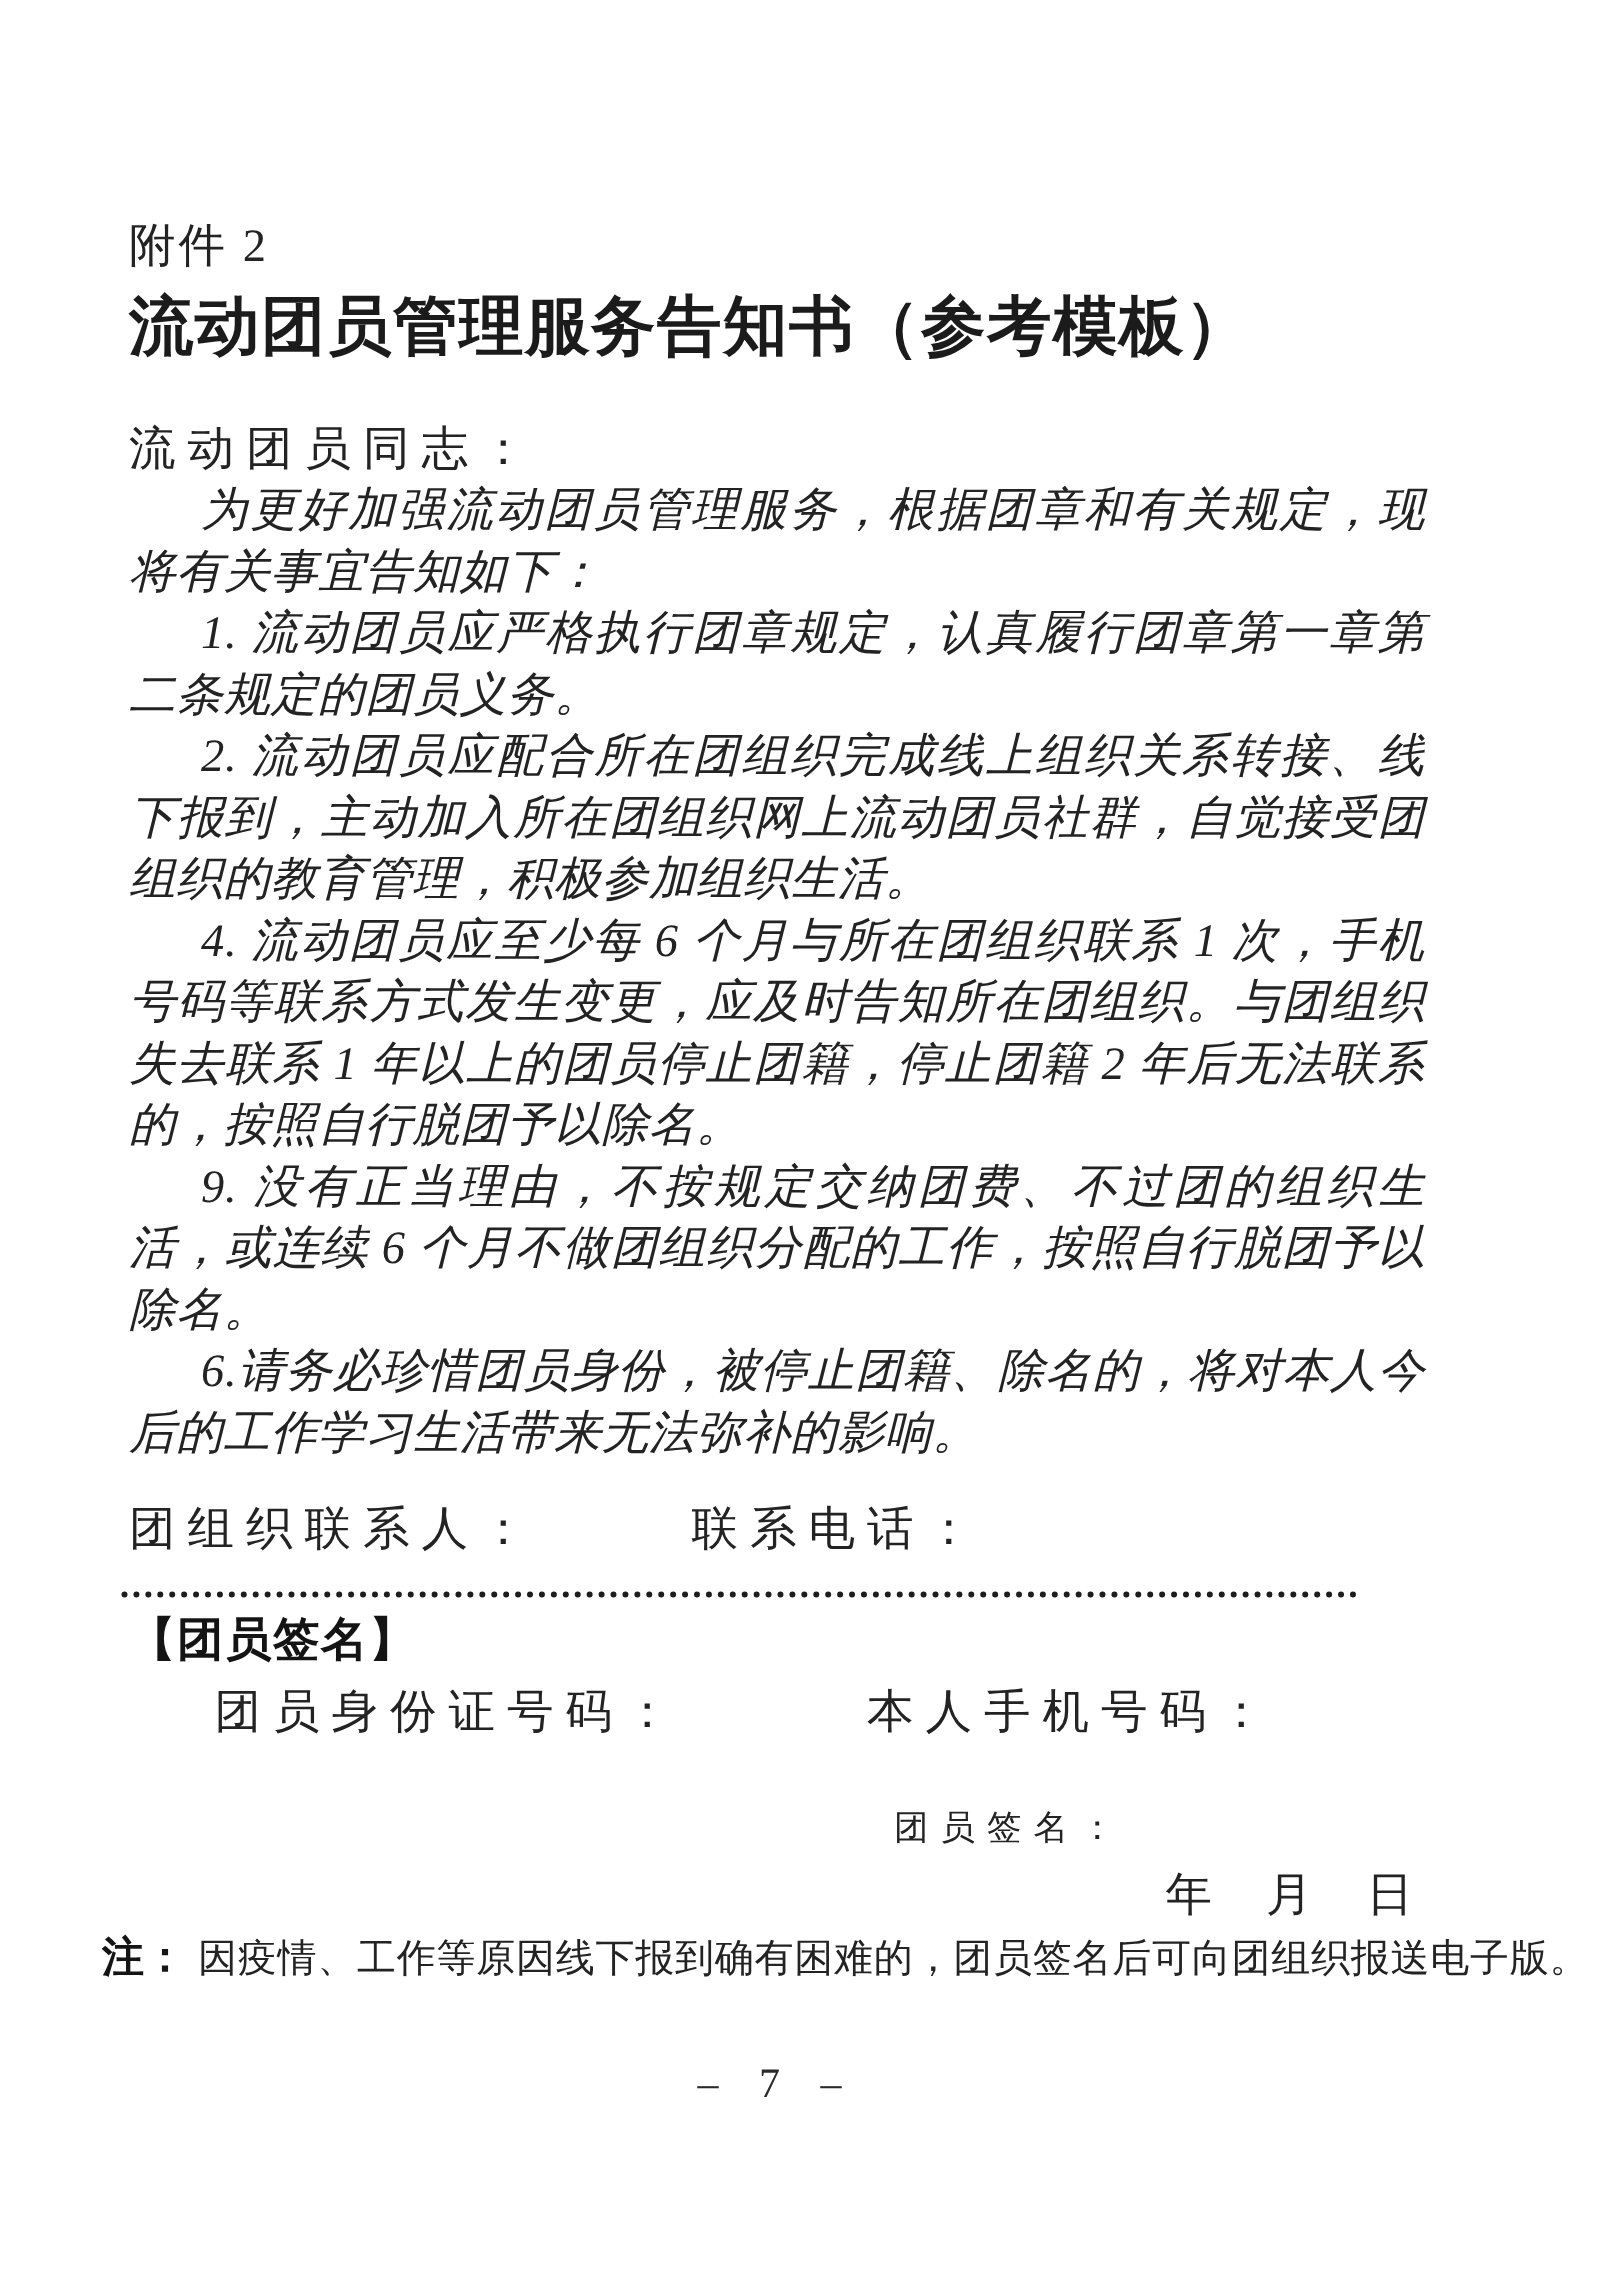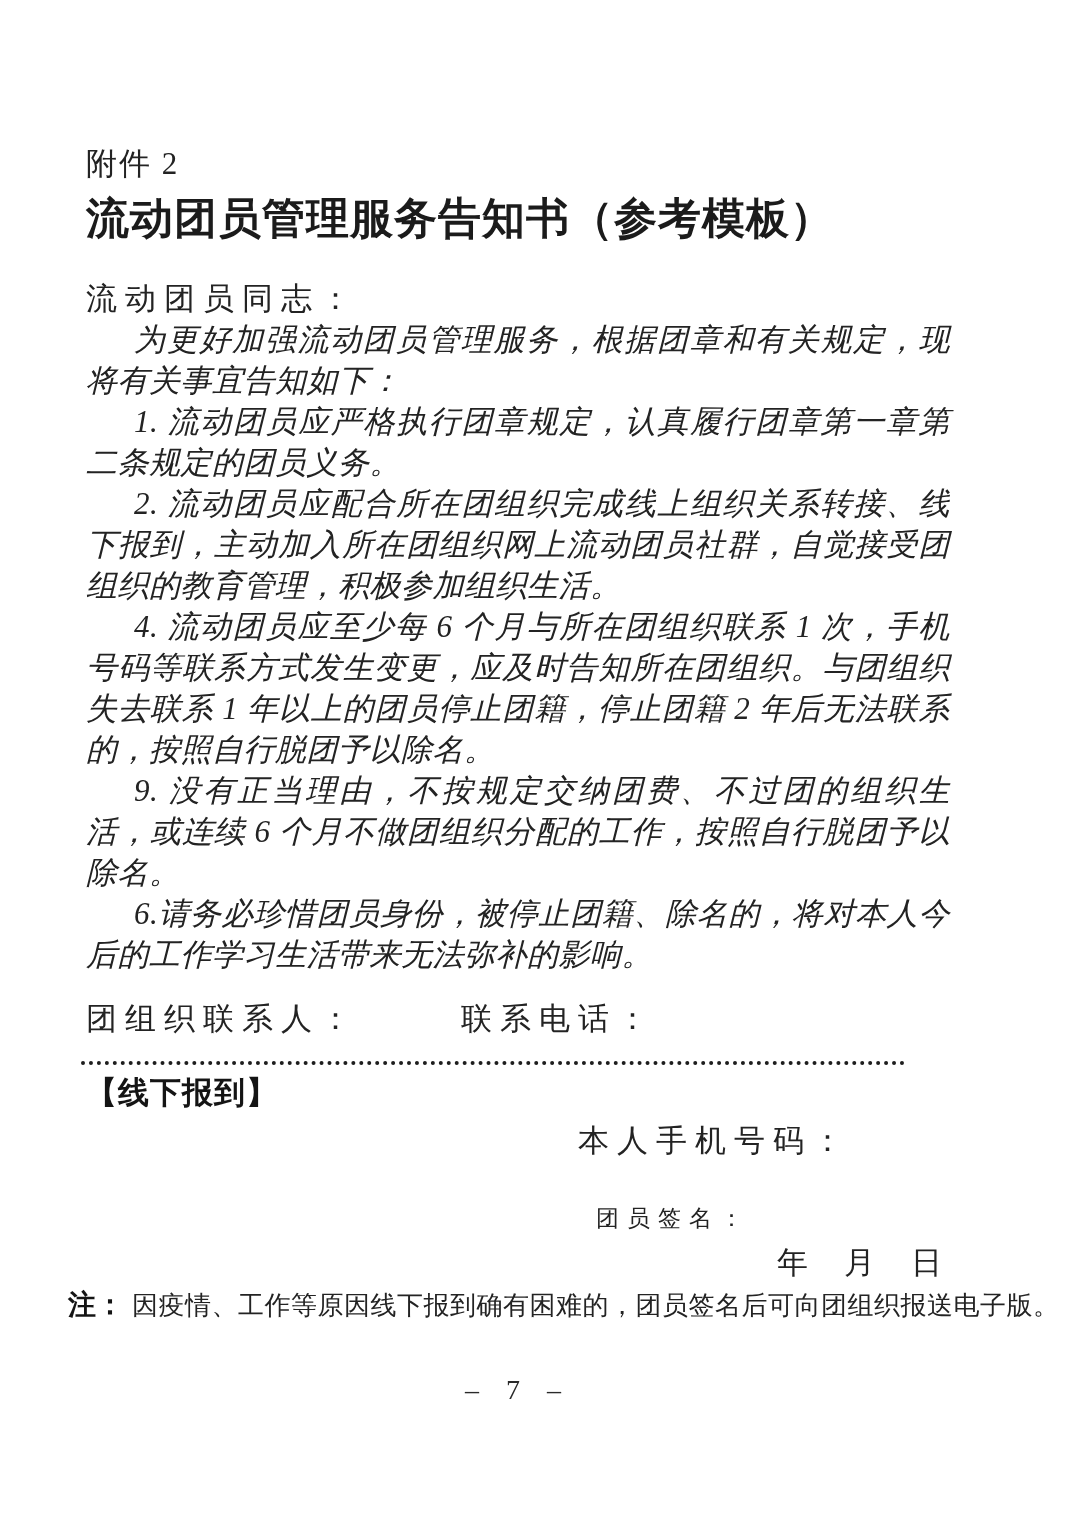--- a/index.html
+++ b/index.html
@@ -151,23 +151,24 @@
   <p class="para">9. 没有正当理由，不按规定交纳团费、不过团的组织生活，或连续 6 个月不做团组织分配的工作，按照自行脱团予以除名。</p>
   <p class="para">6.请务必珍惜团员身份，被停止团籍、除名的，将对本人今后的工作学习生活带来无法弥补的影响。</p>
 
   <div class="contact-row">
     <span>团组织联系人：</span>
     <span class="phone-label">联系电话：</span>
   </div>
 
   <div class="dotted-divider"></div>
 
-  <div class="receipt-title">【线下报到】</div>
+  <div class="receipt-title">【团员签名】</div>
 
   <div class="receipt-row">
+    <span class="id-label">团员身份证号码：</span>
     <span class="mobile-label">本人手机号码：</span>
   </div>
 
   <div class="signature-row">
     <span class="sig-label">团员签名：</span>
   </div>
 
   <div class="date-row">
     <span>年</span>
     <span>月</span>

